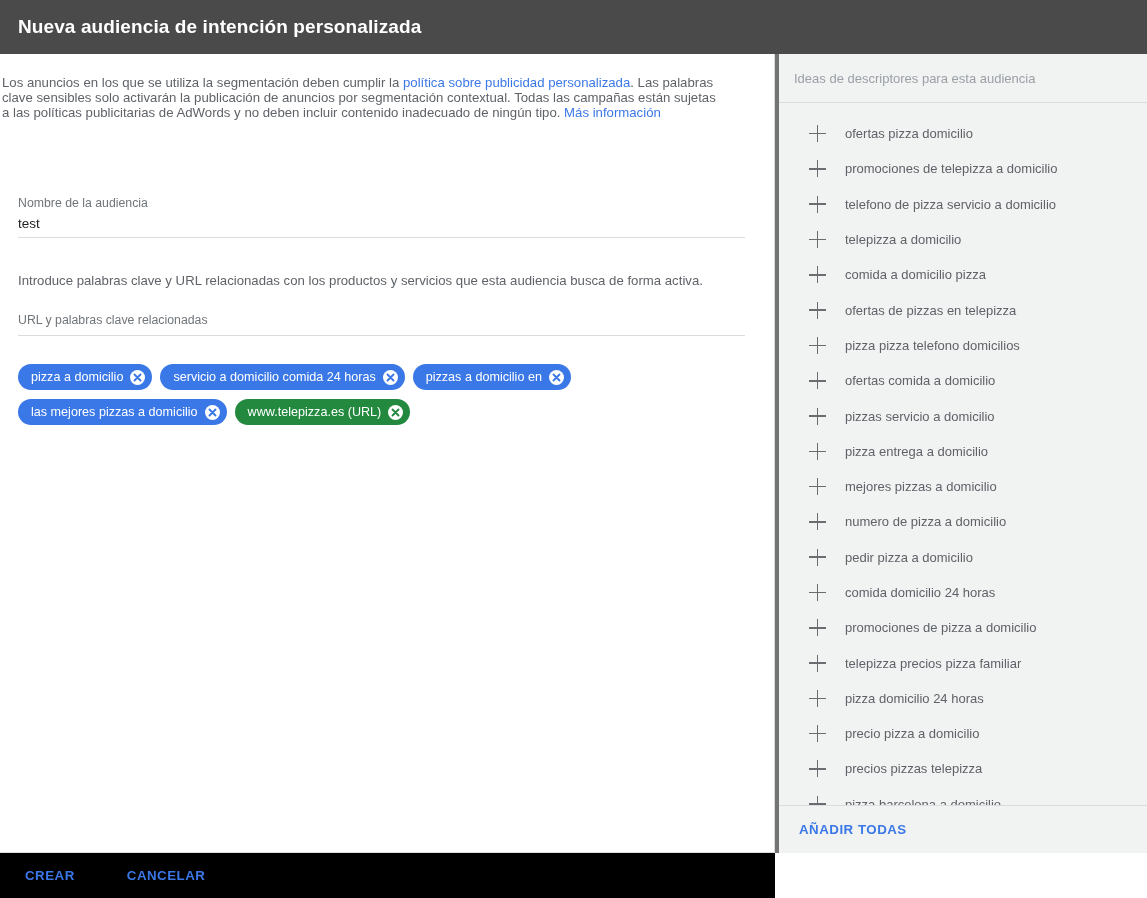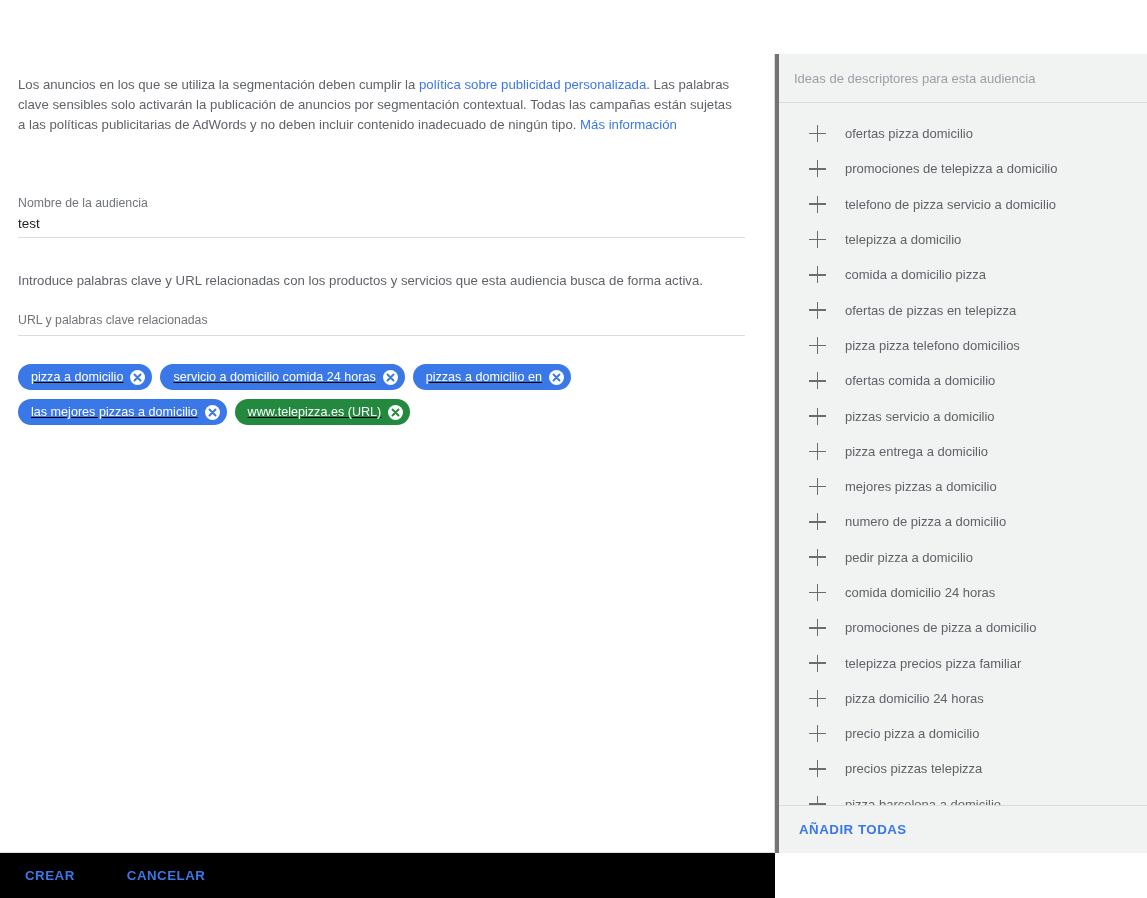--- a/index.html
+++ b/index.html
@@ -36,24 +36,24 @@
   
   .left-panel {
     position: absolute;
     left: 0; top: 54px;
     width: 775px; height: 798px;
     background: #ffffff;
     border-right: 1px solid #dadce0;
   }
   .intro {
     position: absolute;
-    left: 18px; top: 21px;
+    left: 2px; top: 21px;
     width: 722px;
     font-size: 13.2px;
-    line-height: 20px;
+    line-height: 15px;
     color: #5f6368;
   }
   .intro a {
     color: #3b78e7;
     text-decoration: none;
   }
 
   .field-label {
     position: absolute;
     font-size: 12.3px;
@@ -86,21 +86,20 @@
   #kw-rule      { left: 18px; top: 281px; width: 727px; }
 
   
   .chips {
     position: absolute;
     left: 18px; top: 310px;
     width: 730px;
     display: flex;
     flex-wrap: wrap;
     gap: 9px 8px;
-    text-decoration: underline;
   }
   .chip {
     display: inline-flex;
     align-items: center;
     height: 26px;
     padding: 0 7px 0 13px;
     border-radius: 13px;
     color: #ffffff;
     font-size: 12.6px;
     white-space: nowrap;
@@ -221,20 +220,23 @@
     letter-spacing: .5px;
     cursor: pointer;
     padding: 6px 0;
   }
 </style>
 </head>
 <body>
 
 <div id="app">
 
+  <div class="titlebar">
+    <div class="titlebar-text">Nueva audiencia de intención personalizada</div>
+  </div>
 
   <div class="left-panel">
 
     <div class="intro">
       <span>Los anuncios en los que se utiliza la segmentación deben cumplir la </span><a href="#">política sobre publicidad personalizada</a><span>. Las palabras clave sensibles solo activarán la publicación de anuncios por segmentación contextual. Todas las campañas están sujetas a las políticas publicitarias de AdWords y no deben incluir contenido inadecuado de ningún tipo. </span><a href="#">Más información</a>
     </div>
 
     <div class="field-label" id="name-label">Nombre de la audiencia</div>
     <div class="field-value" id="name-value">test</div>
     <div class="field-underline" id="name-rule"></div>

